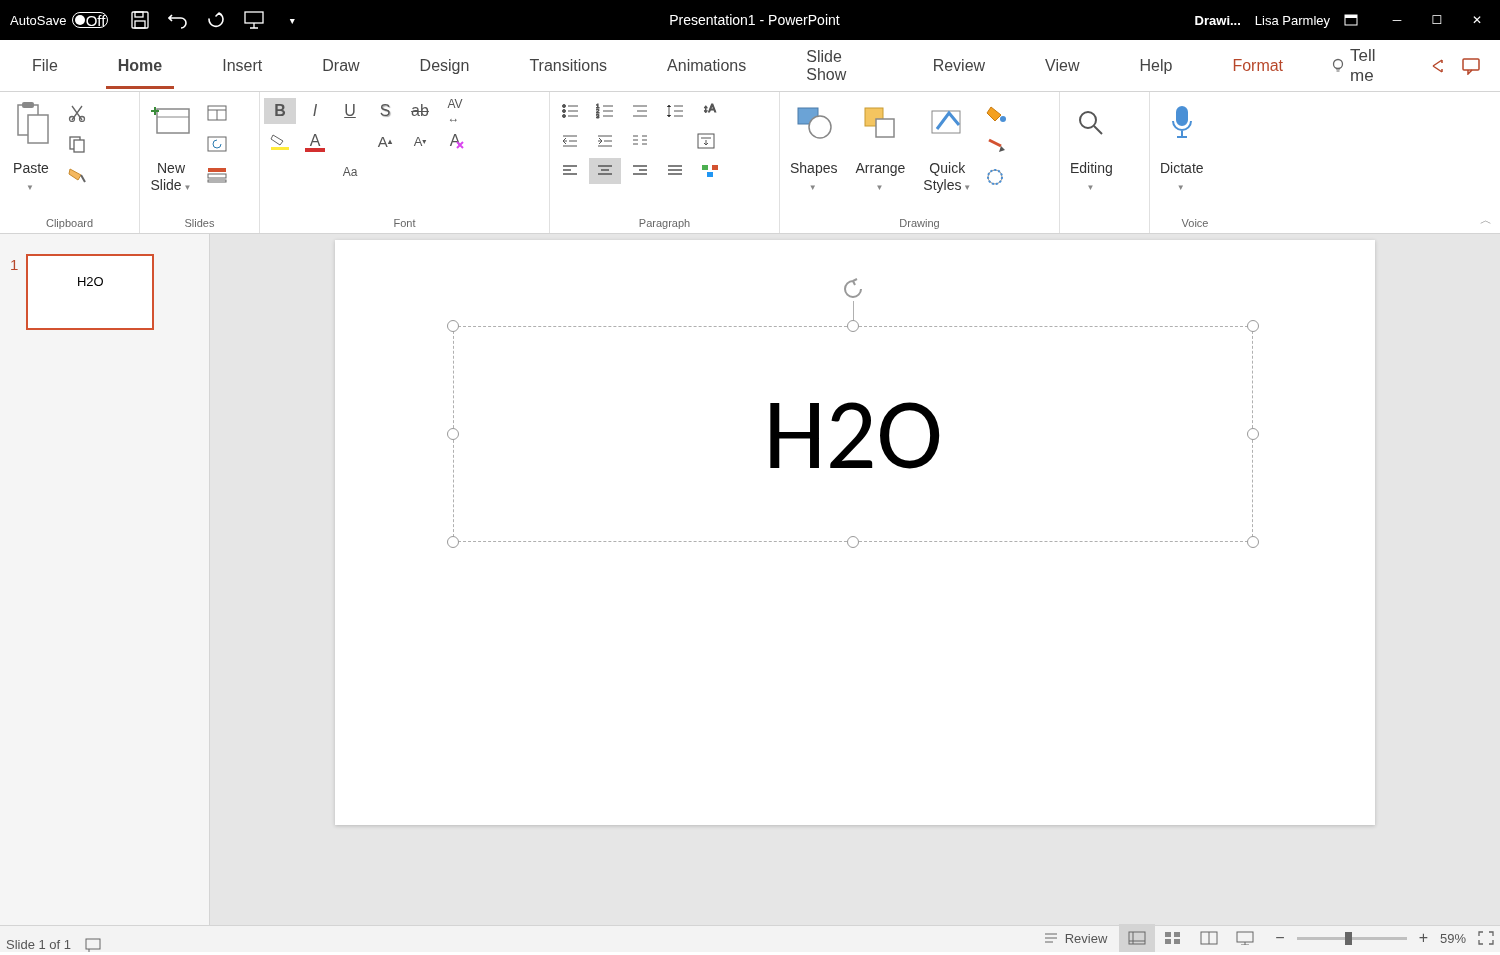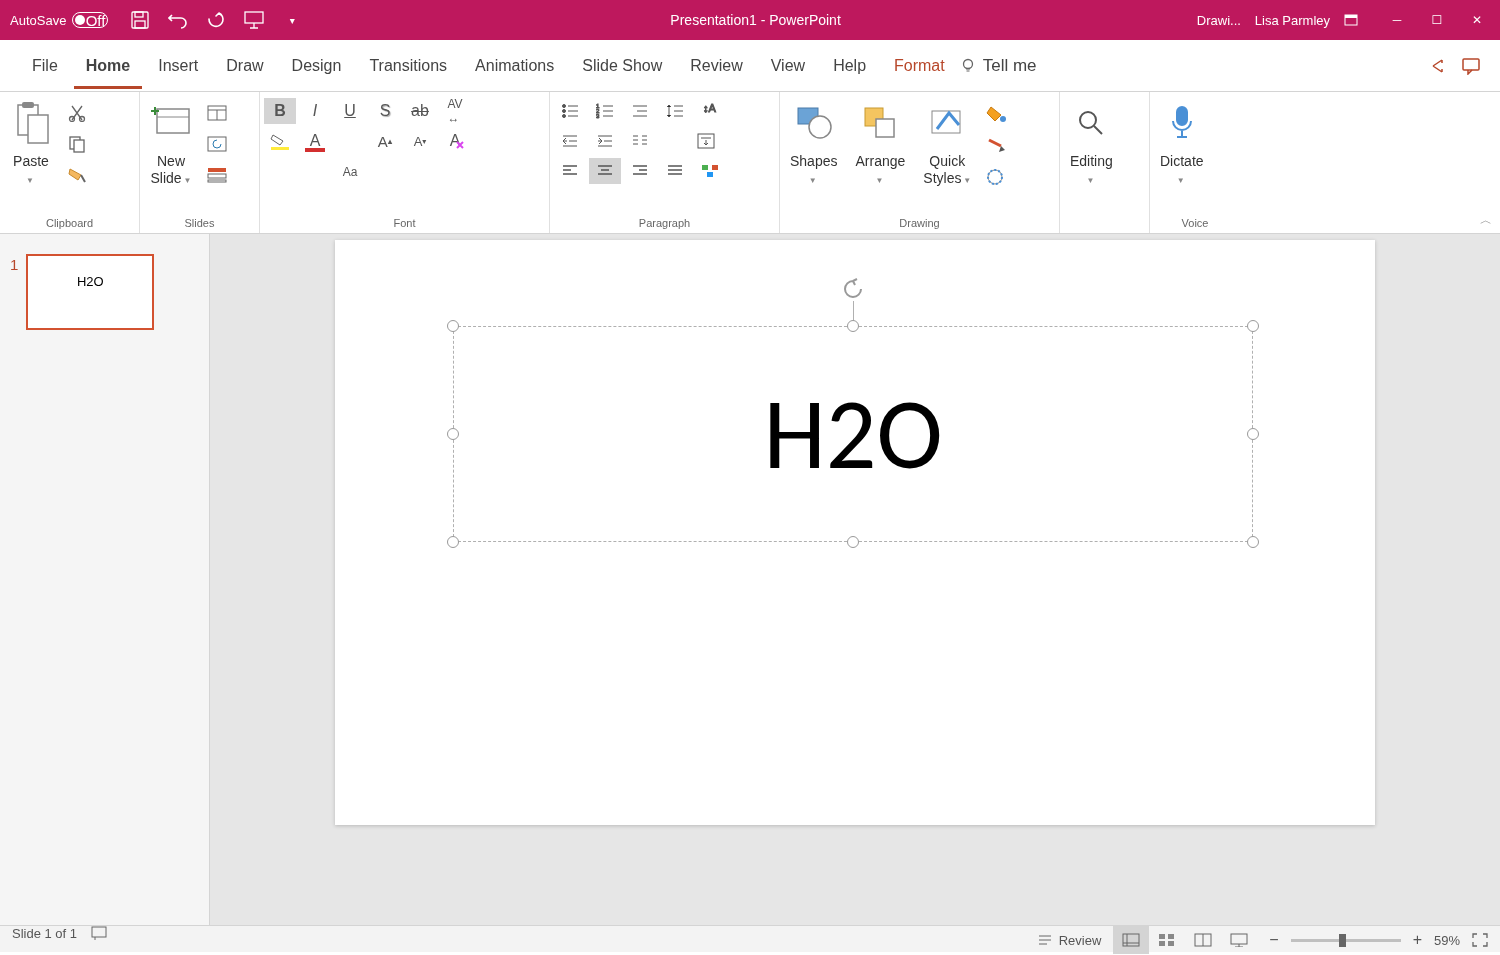--- a/index.html
+++ b/index.html
@@ -1,37 +1,37 @@
 <!DOCTYPE html>
 <html><head>
 <meta charset="utf-8">
 <style>
 * { margin:0; padding:0; box-sizing:border-box; font-family:'Segoe UI',Arial,sans-serif; }
 body { width:1500px; height:955px; background:#fff; overflow:hidden; font-size:14px; }
-.titlebar { height:40px; background:#be185d; display:flex; align-items:center; color:#fff; }
+.titlebar { height:40px; background:#000000; display:flex; align-items:center; color:#fff; }
 .autosave { display:flex; align-items:center; padding:0 10px; gap:6px; font-size:13px; }
 .toggle { width:36px; height:16px; border:1px solid #fff; border-radius:8px; display:flex; align-items:center; padding:0 2px; position:relative; font-size:15px; justify-content:flex-end; }
 .toggle::before { content:''; width:10px; height:10px; background:#fff; border-radius:50%; position:absolute; left:2px; }
 .qat { display:flex; gap:18px; padding:0 12px; align-items:center; }
 .qat-icon { width:20px; height:20px; display:flex; align-items:center; justify-content:center; cursor:pointer; }
 .title-center { flex:1; text-align:center; font-size:14px; color:#fff; }
 .title-right { display:flex; align-items:center; gap:14px; padding-right:10px; }
 .user-block { display:flex; align-items:center; gap:6px; font-size:13px; }
 .win-btn { width:26px; text-align:center; cursor:pointer; font-size:12px; }
-.tabbar { height:52px; background:#fff; border-bottom:1px solid #d4d4d4; display:flex; align-items:center; padding:0 20px; gap:4px; }
+.tabbar { height:52px; background:#fff; border-bottom:1px solid #d4d4d4; display:flex; align-items:center; padding:0 20px; gap:36px; }
 .tab { padding:14px 12px; font-size:16px; color:#444; cursor:pointer; }
 .tab.active { border-bottom:3px solid #b7472a; font-weight:600; padding-bottom:11px; }
 .tab.format { color:#b7472a; }
 .tellme { display:flex; align-items:center; gap:6px; font-size:17px; color:#444; }
 .tab-right { margin-left:auto; display:flex; gap:14px; }
 .ribbon { height:142px; background:#fff; border-bottom:1px solid #d4d4d4; display:flex; position:relative; }
 .rgrp { border-right:1px solid #e0e0e0; display:flex; flex-direction:column; padding:6px 4px 2px 4px; }
 .rgrp-body { flex:1; display:flex; align-items:flex-start; gap:6px; }
 .rgrp-label { text-align:center; font-size:11px; color:#666; padding:3px 0 2px 0; position:relative; }
-.big-btn { display:flex; flex-direction:column; align-items:center; padding:2px 6px; cursor:pointer; min-width:54px; gap:7px; }
+.big-btn { display:flex; flex-direction:column; align-items:center; padding:2px 6px; cursor:pointer; min-width:54px; gap:14px; }
 .big-btn-icon { height:46px; display:flex; align-items:center; justify-content:center; }
 .big-btn-label { font-size:14px; color:#333; text-align:center; line-height:1.2; }
 .col { display:flex; flex-direction:column; gap:5px; padding-top:2px; }
 .small-icon { width:26px; height:26px; display:flex; align-items:center; justify-content:center; cursor:pointer; color:#555; font-size:14px; border-radius:2px; }
 .font-row { display:flex; gap:4px; align-items:center; margin-bottom:6px; }
 .font-input { border:1px solid #c0c0c0; height:26px; padding:0 6px; font-size:15px; width:200px; }
 .size-input { border:1px solid #c0c0c0; height:26px; padding:0 4px; width:46px; font-size:15px; text-align:left; }
 .icon-row { display:flex; gap:3px; }
 .icon-btn { width:32px; height:26px; display:flex; align-items:center; justify-content:center; cursor:pointer; font-size:16px; color:#555; }
 .icon-btn.active { background:#d4d4d4; }
@@ -45,21 +45,21 @@
 .canvas-area { flex:1; display:flex; justify-content:center; padding:10px 20px; }
 .slide { width:1040px; height:585px; background:#fff; box-shadow:0 1px 4px rgba(0,0,0,0.2); position:relative; margin-top:-4px; }
 .textbox { position:absolute; left:118px; top:86px; width:800px; height:216px; border:1px dashed #b0b0b0; }
 .handle { width:12px; height:12px; border:1px solid #999; background:#fff; border-radius:50%; position:absolute; }
 .h-tl{left:-7px;top:-7px;} .h-tr{right:-7px;top:-7px;} .h-bl{left:-7px;bottom:-7px;} .h-br{right:-7px;bottom:-7px;}
 .h-tc{left:50%;top:-7px;margin-left:-6px;} .h-bc{left:50%;bottom:-7px;margin-left:-6px;}
 .h-ml{left:-7px;top:50%;margin-top:-6px;} .h-mr{right:-7px;top:50%;margin-top:-6px;}
 .rotate { position:absolute; left:50%; top:-50px; margin-left:-12px; width:24px; height:24px; color:#888; }
 .rotate-line { position:absolute; left:50%; top:-26px; width:1px; height:20px; background:#b0b0b0; }
 .slide-text { position:absolute; left:50%; top:50%; transform:translate(-50%,-50%); font-size:100px; font-family:'Calibri Light',Calibri,sans-serif; color:#000; }
-.statusbar { height:27px; background:#f3f3f3; border-top:1px solid #d4d4d4; display:flex; align-items:flex-start; padding:0 12px; font-size:13px; color:#555; }
+.statusbar { height:27px; background:#f3f3f3; border-top:1px solid #d4d4d4; display:flex; align-items:flex-end; padding:0 6px; font-size:13px; color:#555; }
 .sb-right { margin-left:auto; display:flex; align-items:center; gap:12px; }
 .notes-btn { display:flex; align-items:center; gap:6px; cursor:pointer; }
 .view-btns { display:flex; }
 .view-btn { width:36px; height:28px; display:flex; align-items:center; justify-content:center; cursor:pointer; }
 .view-btn.active { background:#d4d4d4; }
 .zoom-slider { width:110px; height:3px; background:#c0c0c0; position:relative; }
 .zoom-thumb { position:absolute; left:48px; top:-5px; width:7px; height:13px; background:#666; }
 .collapse { position:absolute; right:8px; bottom:4px; font-size:12px; color:#888; cursor:pointer; }
 svg { display:block; }
 </style>
@@ -94,21 +94,21 @@
     <span class="qat-icon">
         <svg width="20" height="18" viewBox="0 0 20 18" fill="none" stroke="#fff" stroke-width="1.3">
           <rect x="1" y="1" width="18" height="11"></rect>
           <path d="M10 12 V17 M6 17 H14"></path>
         </svg>
       </span>
     <span class="qat-icon" style="font-size:10px;">▾</span>
   </div>
   <div class="title-center">Presentation1  -  PowerPoint</div>
   <div class="title-right">
-    <span style="font-size:13px;">Drawi...</span>
+    <span style="font-size:13px;font-weight:bold;">Drawi...</span>
     <div class="user-block">
       <span>Lisa Parmley</span>
     </div>
     <span class="win-btn">
         <svg width="14" height="12">
           <rect x="1" y="1" width="12" height="10" fill="none" stroke="#fff"></rect>
           <rect x="1" y="1" width="12" height="3" fill="#fff"></rect>
         </svg>
       </span>
     <span class="win-btn">─</span>

